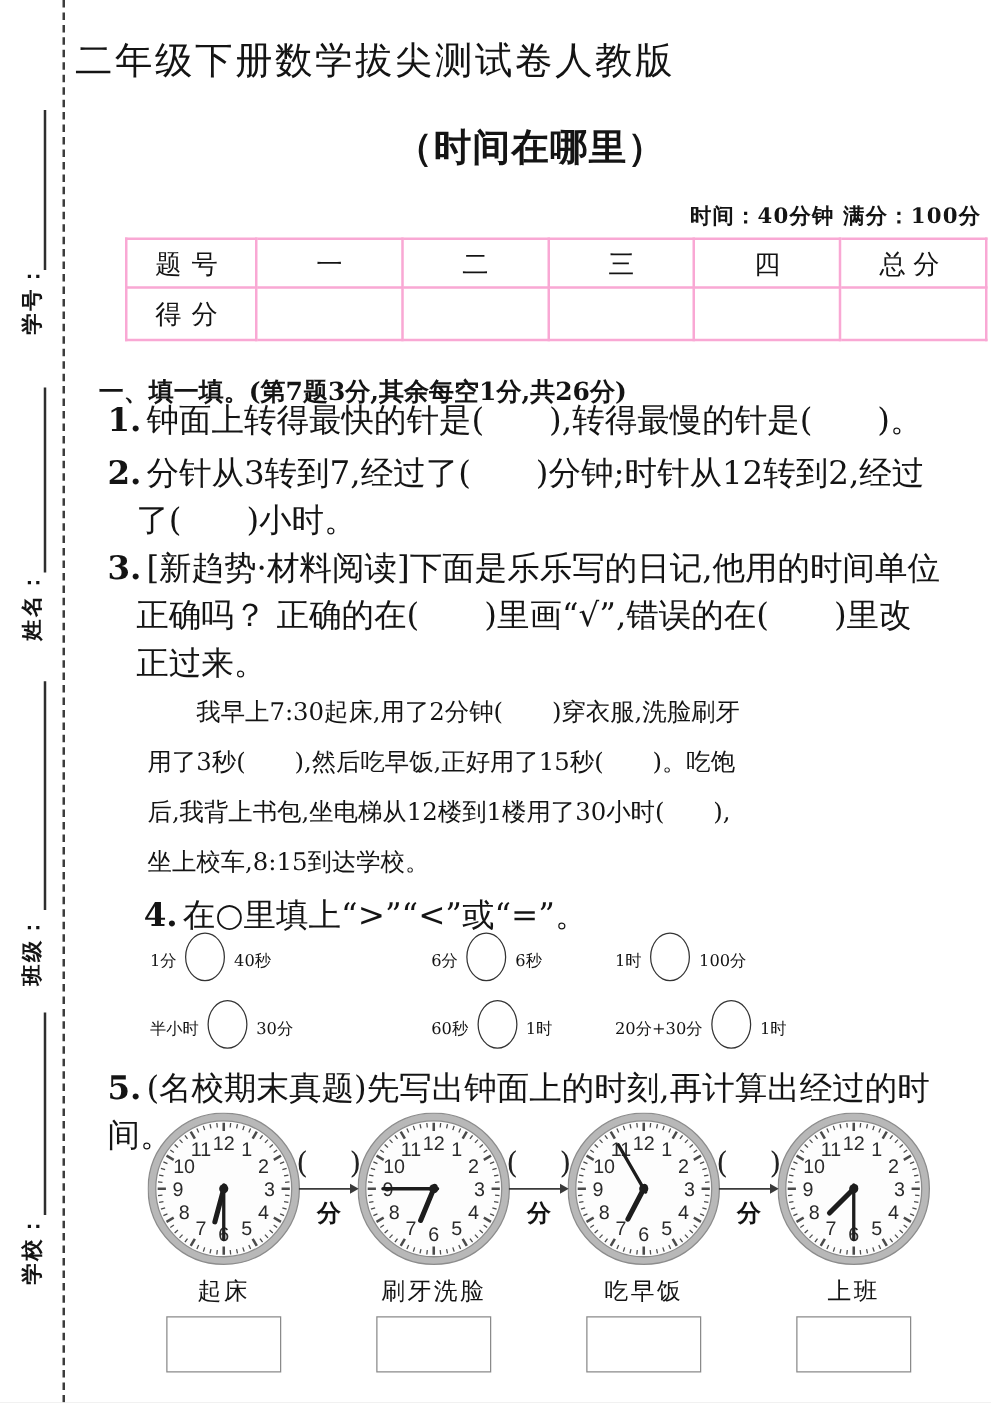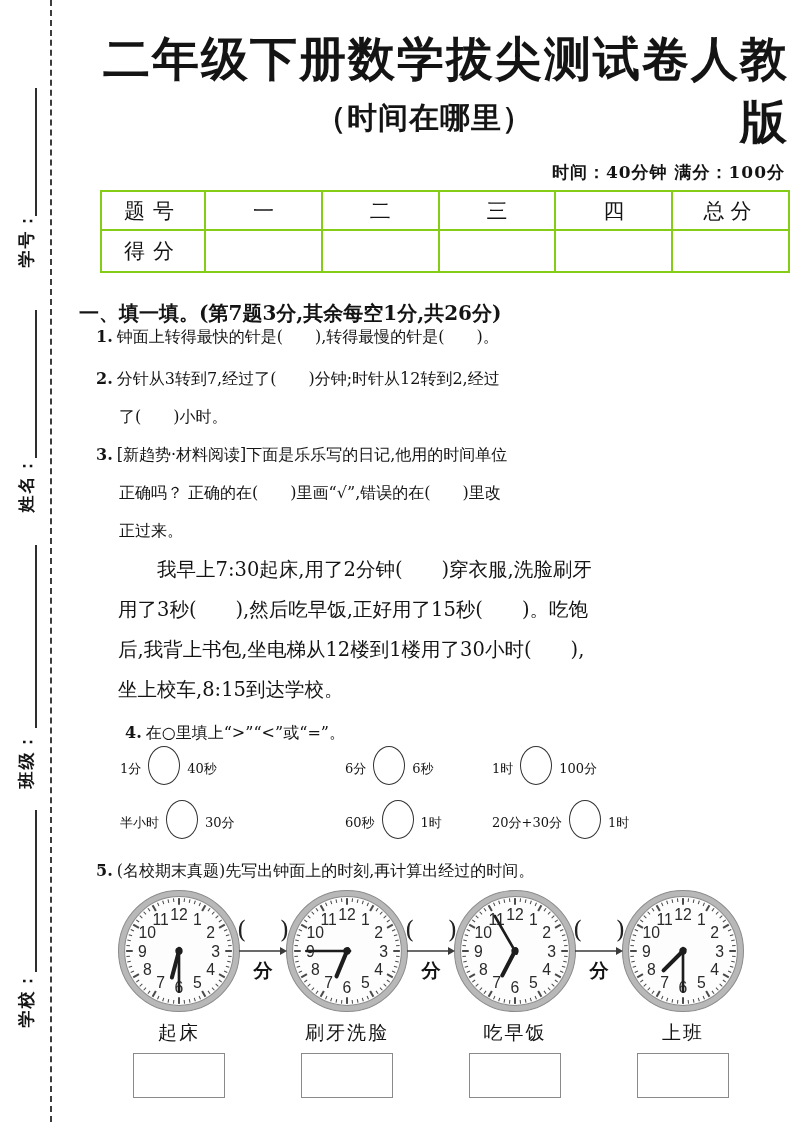--- a/index.html
+++ b/index.html
@@ -4,36 +4,36 @@
 <style>
   html,body{margin:0;padding:0;background:#e8e8e8;}
   .page{position:relative;width:793px;height:1122px;background:#ffffff;margin:0 auto;
         overflow:hidden;color:#141414;font-family:"DejaVu Serif",serif;}
   
   .fold-line{position:absolute;left:50px;top:0;bottom:0;width:0;border-left:2px dashed #3c3c3c;}
   .write-line{position:absolute;left:35px;width:2px;background:#2e2e2e;}
   .side-label{position:absolute;left:26px;transform:translate(-50%,-50%) rotate(-90deg);
               white-space:nowrap;font-size:17px;font-weight:bold;letter-spacing:2px;}
   
-  .title{position:absolute;top:28px;left:60px;right:4px;text-align:right;
-         font-family:"Liberation Sans",sans-serif;font-weight:bold;font-size:47px;letter-spacing:2px;}
+  .title{position:absolute;top:28px;left:60px;right:4px;text-align:left;
+         font-family:"Liberation Sans",sans-serif;font-weight:normal;font-size:30px;letter-spacing:2px;}
   .subtitle{position:absolute;top:98px;left:60px;right:4px;text-align:center;
             font-family:"Liberation Sans",sans-serif;font-weight:bold;font-size:30px;letter-spacing:1px;}
   .meta{position:absolute;top:161px;right:8px;font-size:17px;font-weight:bold;letter-spacing:1px;}
   
   table.score{position:absolute;left:100px;top:190px;width:690px;border-collapse:collapse;}
-  table.score td{border:2px solid #84cc16;text-align:center;font-size:21px;padding:0;}
+  table.score td{border:2px solid #f9a8d4;text-align:center;font-size:21px;padding:0;}
   table.score tr.r1 td{height:37px;}
   table.score tr.r2 td{height:40px;}
   td.lbl{width:104px;letter-spacing:8px;}
   td.num{width:117px;}
   td.spaced{letter-spacing:6px;}
   
   .section-heading{position:absolute;left:79px;top:300px;font-size:20px;font-weight:bold;}
-  .q{position:absolute;left:96px;right:10px;font-size:16px;line-height:38px;}
+  .q{position:absolute;left:86px;right:10px;font-size:26px;line-height:38px;}
   .qnum{font-weight:bold;margin-right:4px;}
   .q .wrap{margin-left:23px;}
   .diary{position:absolute;left:118px;right:14px;font-size:19.5px;line-height:40px;}
   .diary .first{text-indent:39px;}
   
   .cmp-row{position:absolute;left:0;right:0;height:46px;}
   .cmp{position:absolute;font-size:13px;line-height:46px;white-space:nowrap;}
   .cmp-circle{display:inline-block;width:30px;height:37px;border:1.6px solid #333;
               border-radius:50%;vertical-align:-12px;margin:0 7px;background:#fff;}
   

